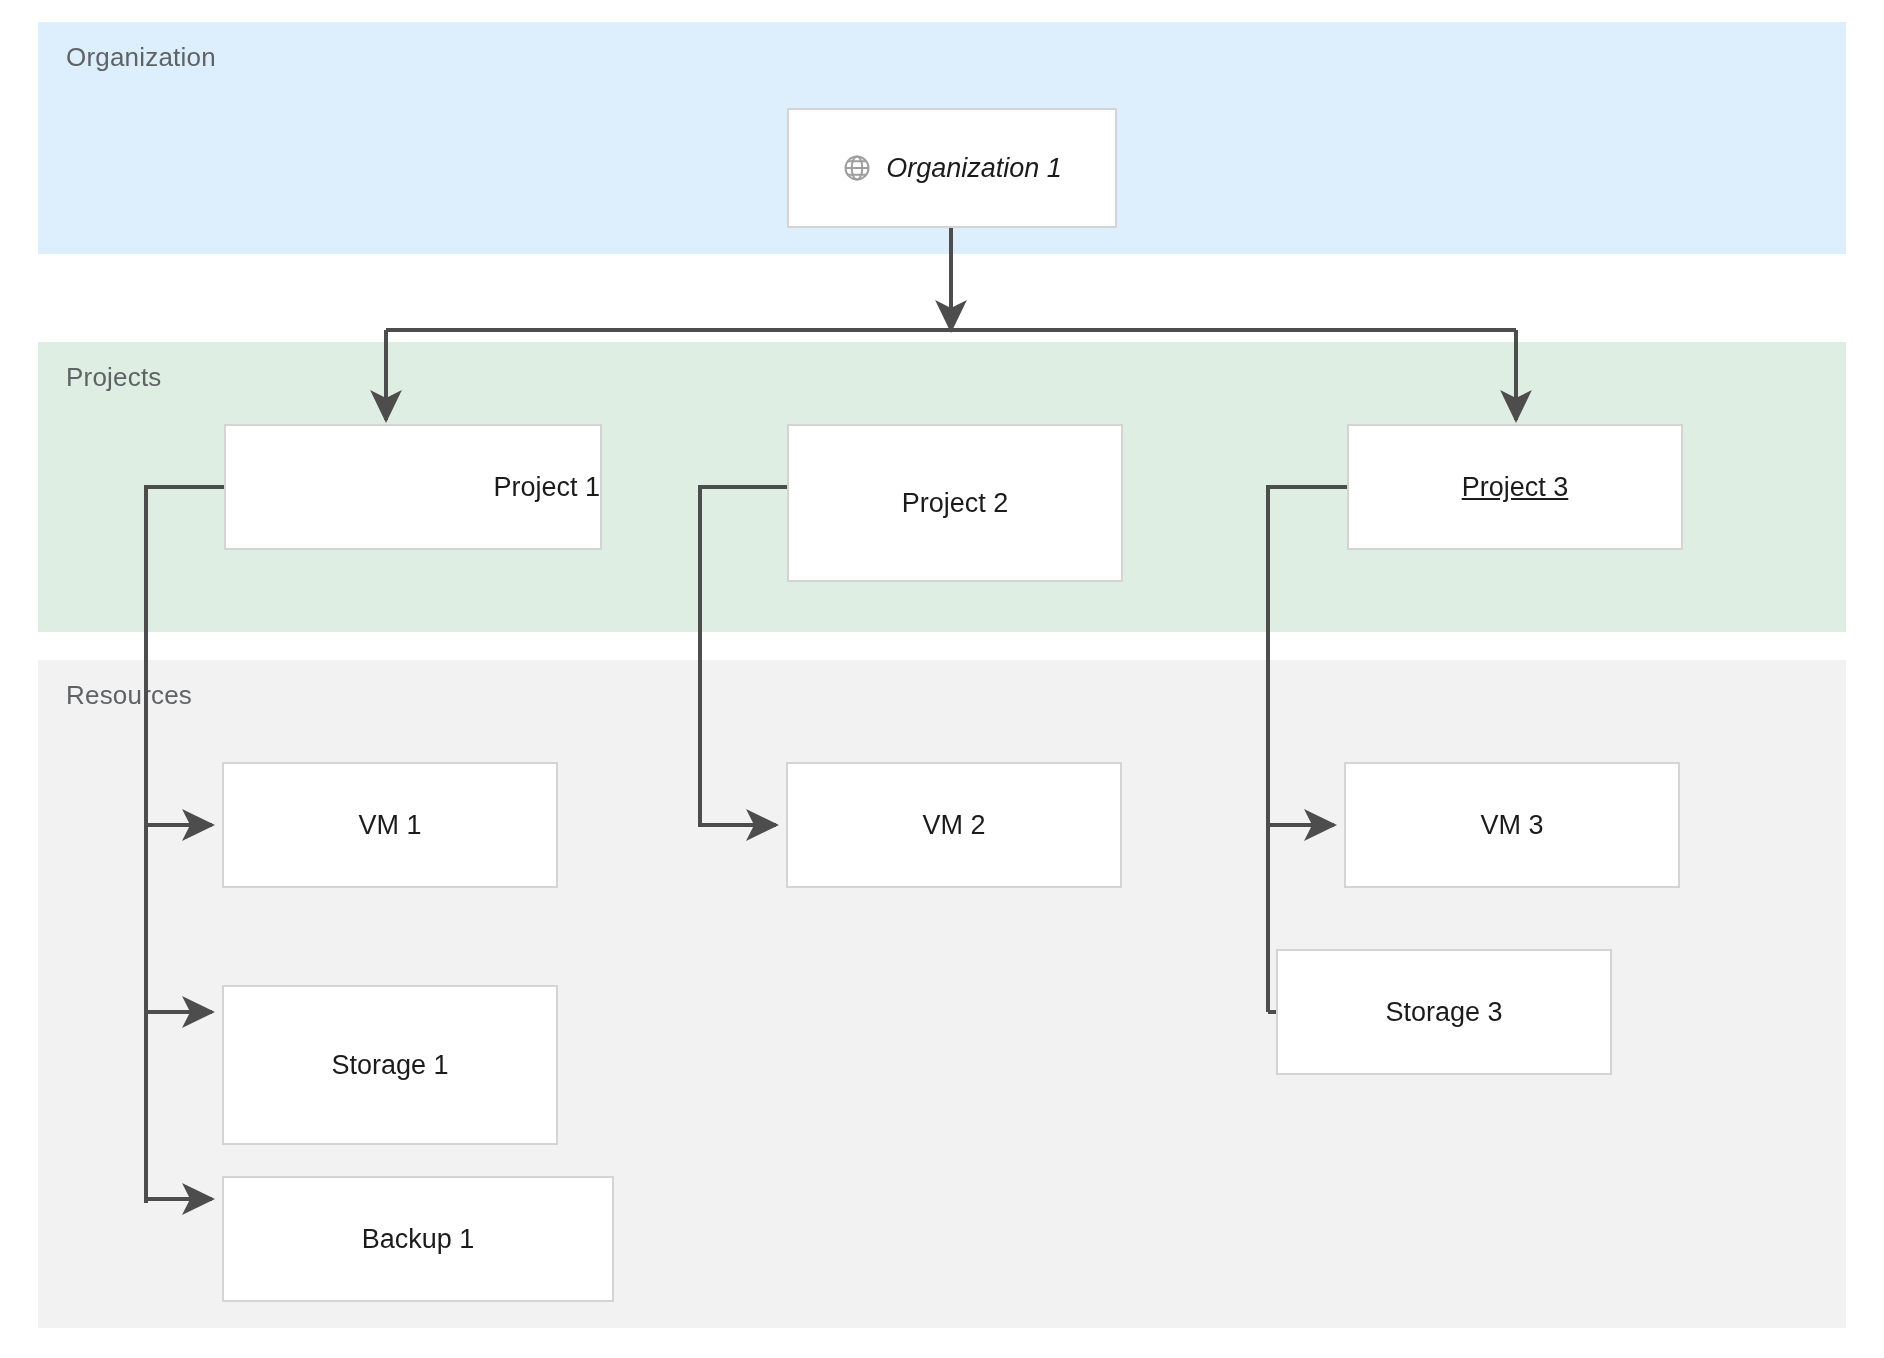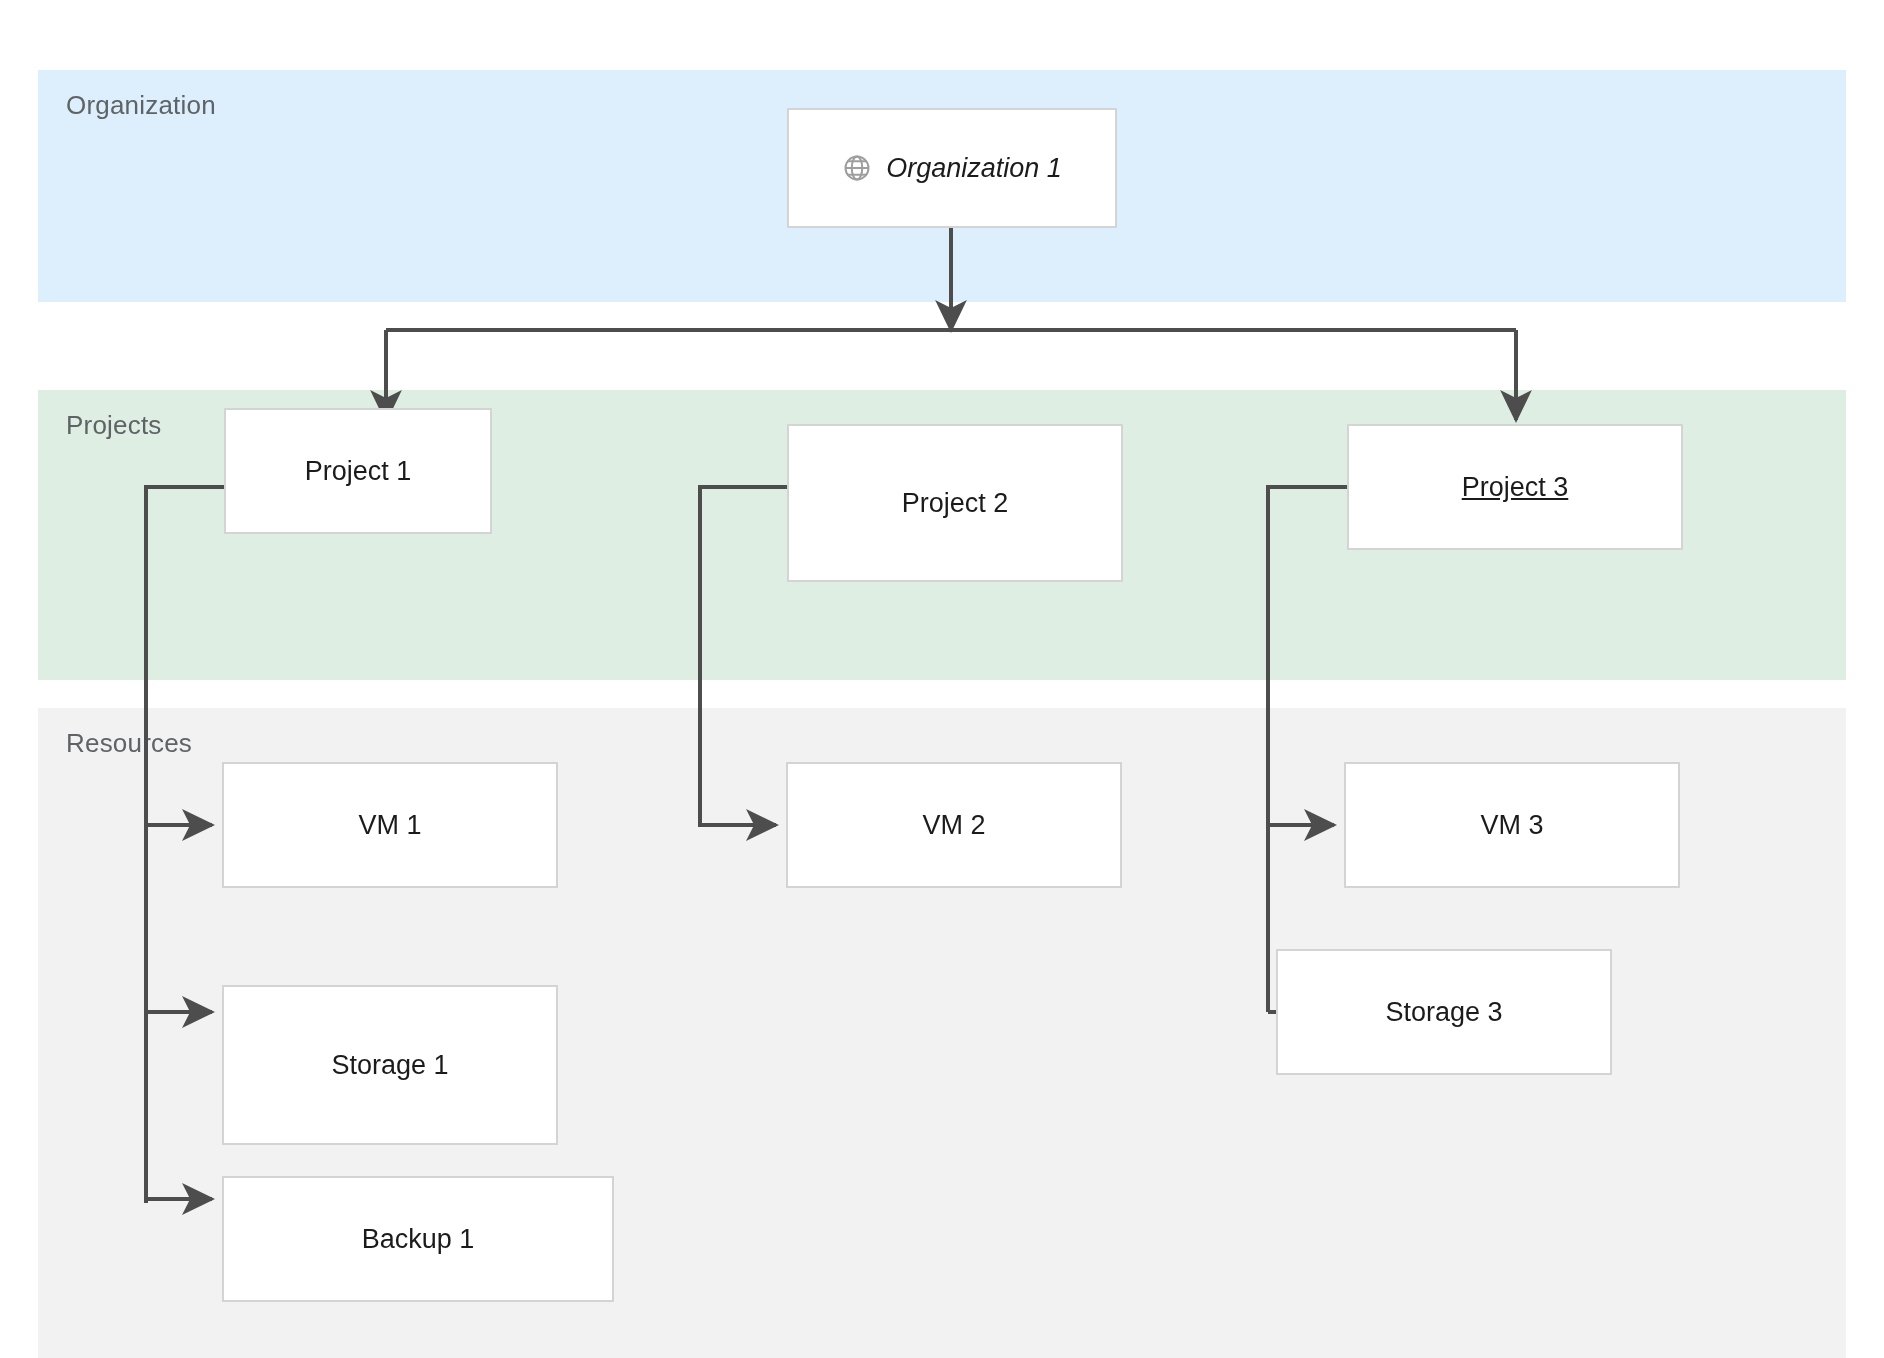--- a/index.html
+++ b/index.html
@@ -15,21 +15,20 @@
     width: 1884px;
     height: 1358px;
     background: #ffffff;
     overflow: hidden;
   }
 
   
   .band {
     position: absolute;
     box-sizing: border-box;
-    margin-top: 48px;
   }
   .band-label {
     position: absolute;
     left: 28px;
     top: 20px;
     font-size: 26px;
     color: #5e6366;
     letter-spacing: 0.2px;
     white-space: nowrap;
   }
@@ -146,21 +145,21 @@
         <circle cx="12" cy="12" r="9.2"></circle>
         <ellipse cx="12" cy="12" rx="4.2" ry="9.2"></ellipse>
         <line x1="2.8" y1="12" x2="21.2" y2="12"></line>
         <line x1="4.3" y1="6.6" x2="19.7" y2="6.6"></line>
         <line x1="4.3" y1="17.4" x2="19.7" y2="17.4"></line>
       </g>
     </svg>
     <span class="node-label">Organization 1</span>
   </div>
 
-  <div class="node" style="left:224px; top:408px; width:268px; height:126px;">
+  <div class="node" style="left:224px; top:424px; width:378px; height:126px;justify-content:flex-end;">
     <span class="node-label">Project 1</span>
   </div>
 
   <div class="node" style="left:787px; top:424px; width:336px; height:158px;">
     <span class="node-label">Project 2</span>
   </div>
 
   <div class="node" style="left:1347px; top:424px; width:336px; height:126px;text-decoration:underline;">
     <span class="node-label">Project 3</span>
   </div>

